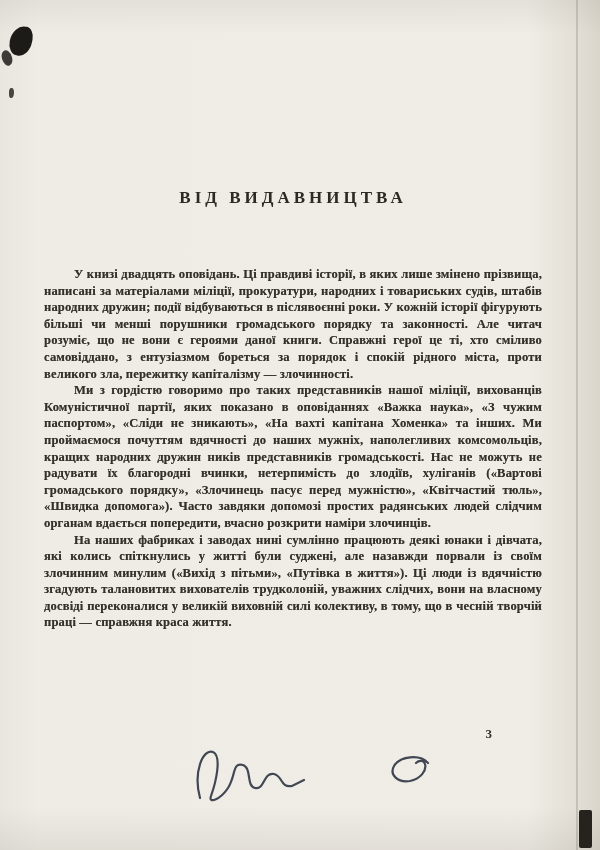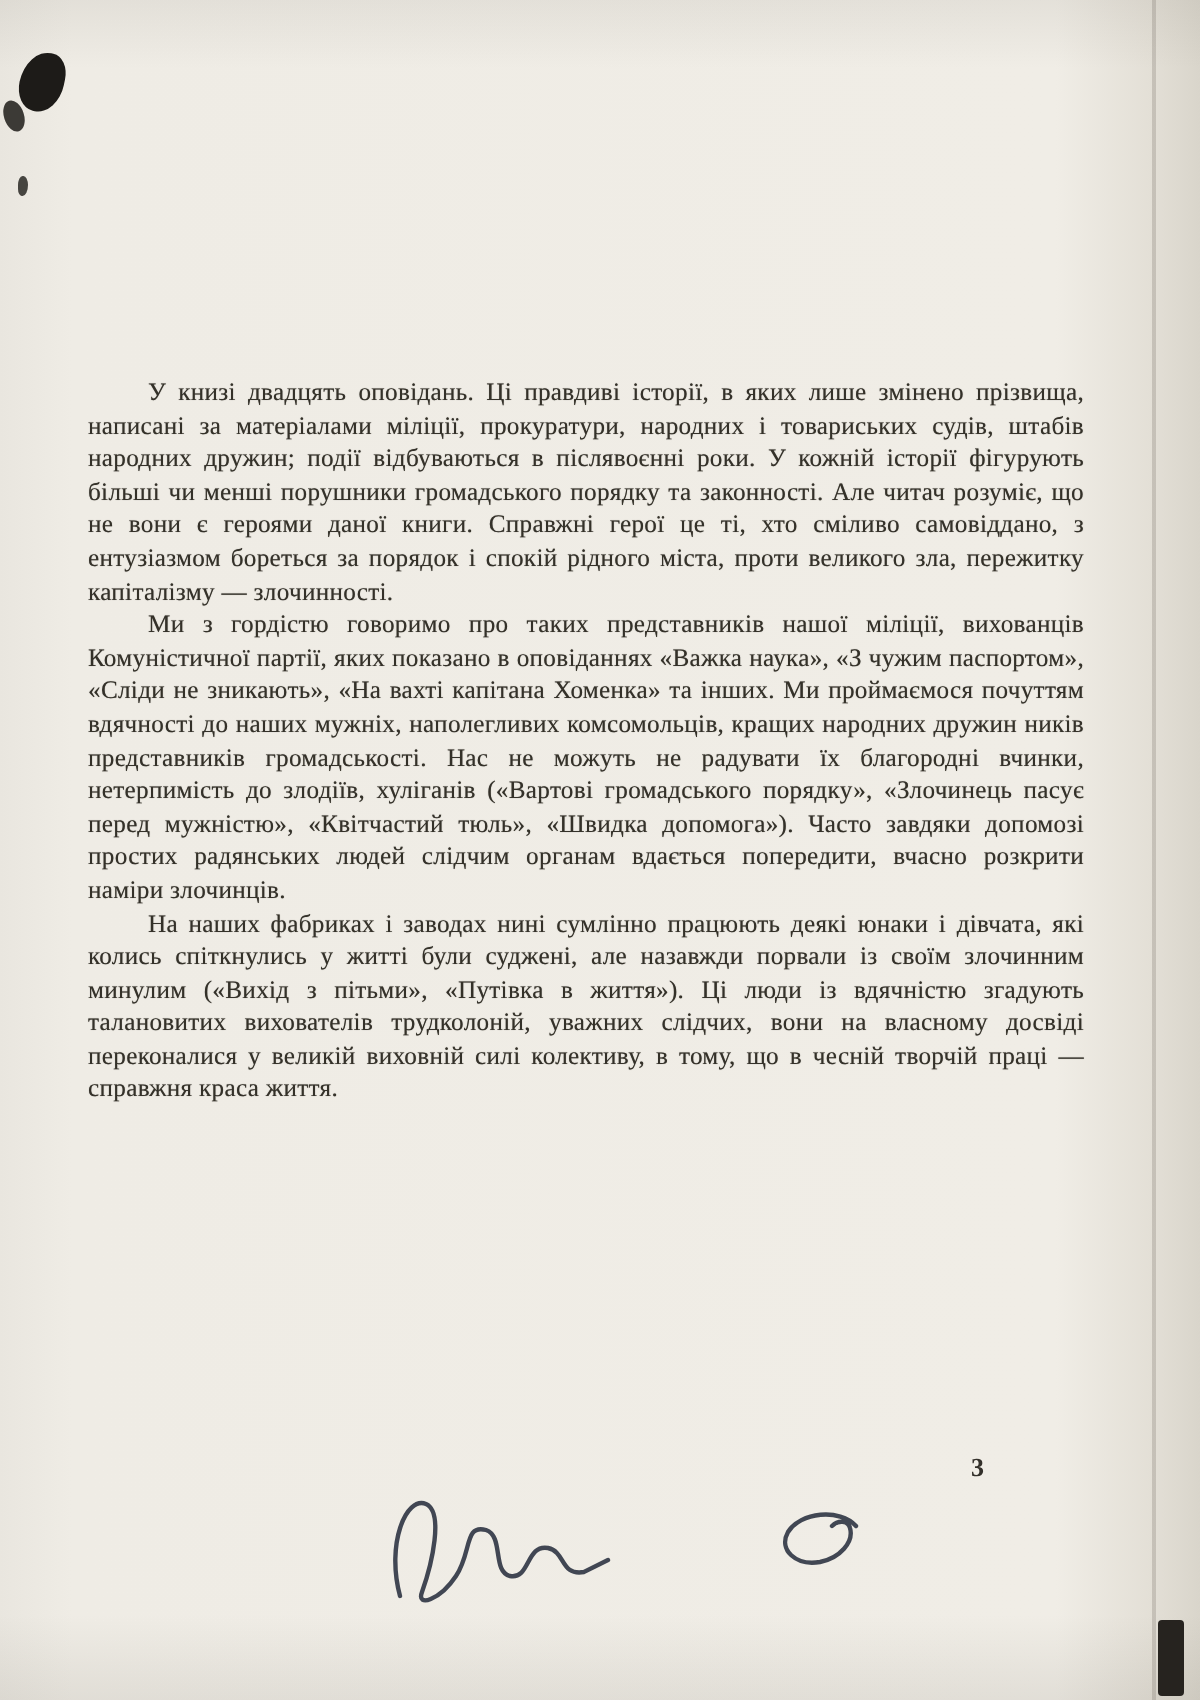--- a/index.html
+++ b/index.html
@@ -80,21 +80,21 @@
     letter-spacing: 4px;
     color: #2c2a25;
     margin: 0 0 58px 0;
   }
   .para {
     margin: 0;
     text-align: justify;
     text-indent: 30px;
     font-size: 12.6px;
     line-height: 16.6px;
-    font-weight: normal;
+    font-weight: bold;
     letter-spacing: 0.15px;
     color: #343129;
     text-shadow: 0 0 0.4px rgba(40,38,32,0.55);
   }
   .page-number {
     position: absolute;
     right: 108px;
     top: 726px;
     font-size: 13px;
     font-weight: bold;
@@ -115,20 +115,21 @@
 <div class="page">
 
   <div class="page-edge-line"></div>
 
   <div class="scan-blob blob-a"></div>
   <div class="scan-blob blob-b"></div>
   <div class="scan-blob blob-c"></div>
   <div class="scan-blob blob-d"></div>
 
   <div class="content">
+    <h1 class="doc-title">ВІД ВИДАВНИЦТВА</h1>
     <p class="para">У книзі двадцять оповідань. Ці правдиві історії, в яких лише змінено прізвища, написані за матеріалами міліції, прокуратури, народних і товариських судів, штабів народних дружин; події відбуваються в післявоєнні роки. У кожній історії фігурують більші чи менші порушники громадського порядку та законності. Але читач розуміє, що не вони є героями даної книги. Справжні герої це ті, хто сміливо самовіддано, з ентузіазмом бореться за порядок і спокій рідного міста, проти великого зла, пережитку капіталізму — злочинності.</p>
     <p class="para">Ми з гордістю говоримо про таких представників нашої міліції, вихованців Комуністичної партії, яких показано в оповіданнях «Важка наука», «З чужим паспортом», «Сліди не зникають», «На вахті капітана Хоменка» та інших. Ми проймаємося почуттям вдячності до наших мужніх, наполегливих комсомольців, кращих народних дружин ників представників громадськості. Нас не можуть не радувати їх благородні вчинки, нетерпимість до злодіїв, хуліганів («Вартові громадського порядку», «Злочинець пасує перед мужністю», «Квітчастий тюль», «Швидка допомога»). Часто завдяки допомозі простих радянських людей слідчим органам вдається попередити, вчасно розкрити наміри злочинців.</p>
     <p class="para">На наших фабриках і заводах нині сумлінно працюють деякі юнаки і дівчата, які колись спіткнулись у житті були суджені, але назавжди порвали із своїм злочинним минулим («Вихід з пітьми», «Путівка в життя»). Ці люди із вдячністю згадують талановитих вихователів трудколоній, уважних слідчих, вони на власному досвіді переконалися у великій виховній силі колективу, в тому, що в чесній творчій праці — справжня краса життя.</p>
   </div>
 
   <div class="page-number">3</div>
 
   <svg class="scribbles" viewBox="0 0 600 850" xmlns="http://www.w3.org/2000/svg">
 
     <path d="M 200 798 C 193 772, 203 748, 213 752 C 222 756, 216 782, 211 796

